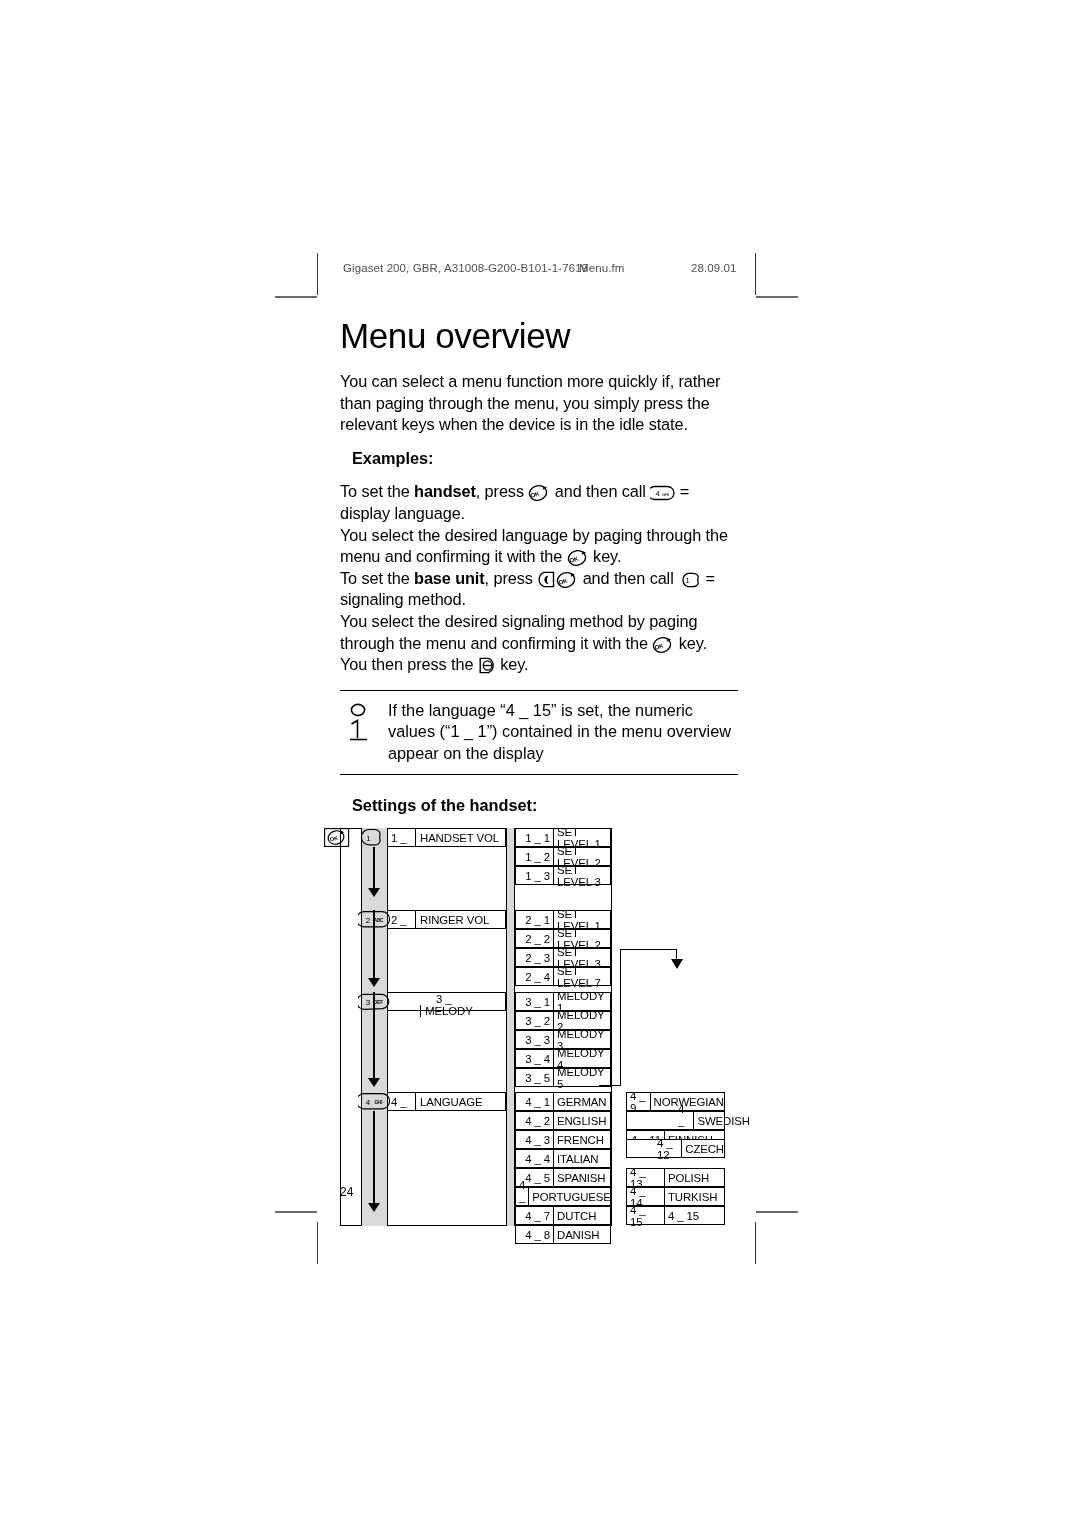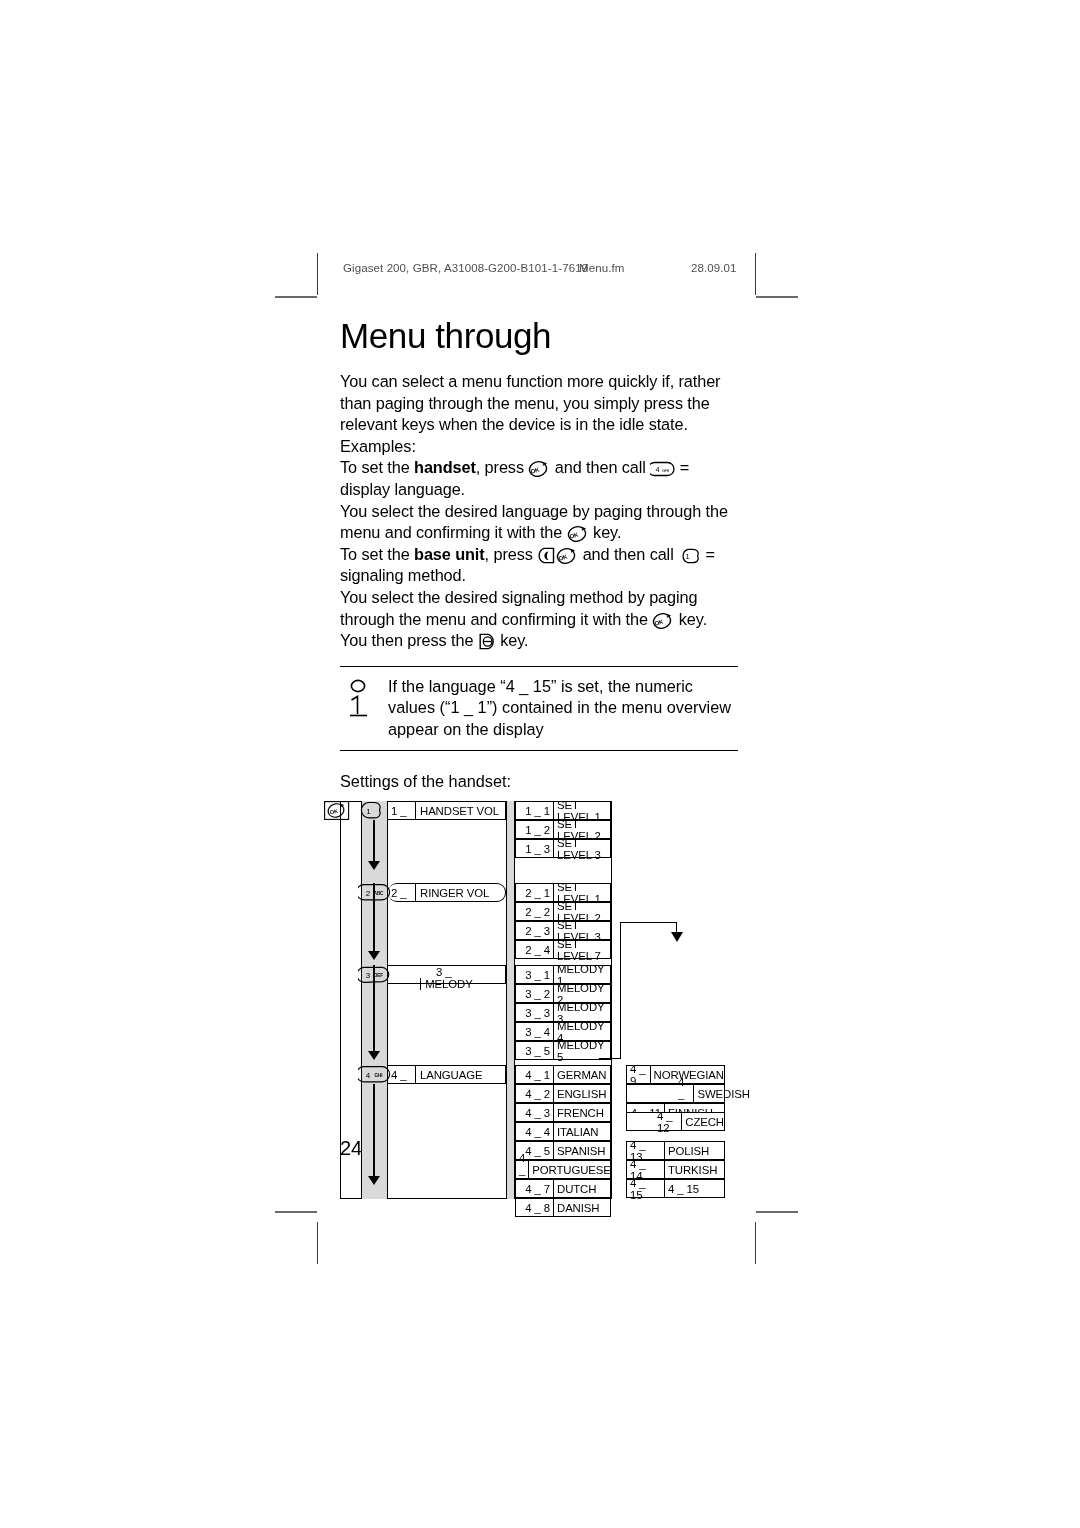--- a/index.html
+++ b/index.html
@@ -67,22 +67,22 @@
   }
   p.body-text {
     font-size: 16.3px;
     line-height: 21.6px;
     margin: 0;
     letter-spacing: -0.1px;
   }
   .lead { margin-bottom: 6px; }
   h2.sub {
     font-size: 16.3px;
-    font-weight: normal;
-    margin: 0;
+    font-weight: bold;
+    margin: 12px;
     line-height: 21.6px;
   }
   .inline-b { font-weight: bold; }
 
   
   .key {
     display: inline-block;
     vertical-align: -4px;
     position: relative;
   }
@@ -245,22 +245,22 @@
     border-left: 6px solid transparent;
     border-right: 6px solid transparent;
     border-top: 10px solid #000;
   }
   .conn-stub { position: absolute; left: 259px; top: 257px; width: 22px; height: 1.3px; background:#000; }
 
   
   .pagenum {
     position: absolute;
     left: 340px;
-    top: 1137px;
-    font-size: 20px;
+    top: 1185px;
+    font-size: 12px;
   }
 </style>
 </head>
 <body>
 
 <div class="crop-v cm-tl-v"></div>
 <div class="crop-h cm-tl-h"></div>
 <div class="crop-v cm-tr-v"></div>
 <div class="crop-h cm-tr-h"></div>
 <div class="crop-v cm-bl-v"></div>
@@ -269,21 +269,21 @@
 <div class="crop-h cm-br-h"></div>
 
 <div class="runhead">
   <span class="rh-doc">Gigaset 200, GBR, A31008-G200-B101-1-7619</span>
   <span class="rh-file">Menu.fm</span>
   <span class="rh-date">28.09.01</span>
 </div>
 
 <div class="page">
 
-  <h1 class="page-title">Menu through</h1>
+  <h1 class="page-title">Menu overview</h1>
 
   <p class="body-text lead">You can select a menu function more quickly if, rather than paging through the menu, you simply press the relevant keys when the device is in the idle state.</p>
 
   <h2 class="sub">Examples:</h2>
 
   <p class="body-text">
     <span>To set the </span><span class="inline-b">handset</span><span>, press </span><span class="key"><svg width="22" height="17" viewBox="0 0 22 17">
           <ellipse cx="10" cy="9" rx="8.6" ry="7.2" fill="none" stroke="#000" stroke-width="1.4" transform="rotate(-16 10 9)"></ellipse>
           <text x="7" y="12.5" font-family="Liberation Sans, sans-serif" font-size="6" font-weight="bold" text-anchor="middle" transform="rotate(-16 7 11)">OK</text>
           <path d="M14.5 2.2 L17.8 3.6 L14.8 5.2" fill="none" stroke="#000" stroke-width="1.1"></path>
@@ -396,21 +396,21 @@
         <path d="M6 1.6 h18 a7.6 7.6 0 0 1 0 15.2 h-18 a7.6 7.6 0 0 1 0 -15.2 z" fill="none" stroke="#000" stroke-width="1.2"></path>
         <text x="10" y="12.6" font-family="Liberation Sans, sans-serif" font-size="8" text-anchor="middle">4</text>
         <text x="20.5" y="12" font-family="Liberation Sans, sans-serif" font-size="4.6" font-weight="bold" text-anchor="middle">GHI</text>
       </svg>
     </div>
 
     <div class="lvl1-row" style="top:0px;">
       <span class="num">1 _</span>
       <span class="lbl">HANDSET VOL</span>
     </div>
-    <div class="lvl1-row" style="top:82px;border-radius:9px;">
+    <div class="lvl1-row" style="top:82px;">
       <span class="num">2 _</span>
       <span class="lbl">RINGER VOL</span>
     </div>
     <div class="lvl1-row" style="top:164px;flex-direction:column;">
       <span class="num">3 _</span>
       <span class="lbl">MELODY</span>
     </div>
     <div class="lvl1-row" style="top:264px;">
       <span class="num">4 _</span>
       <span class="lbl">LANGUAGE</span>

